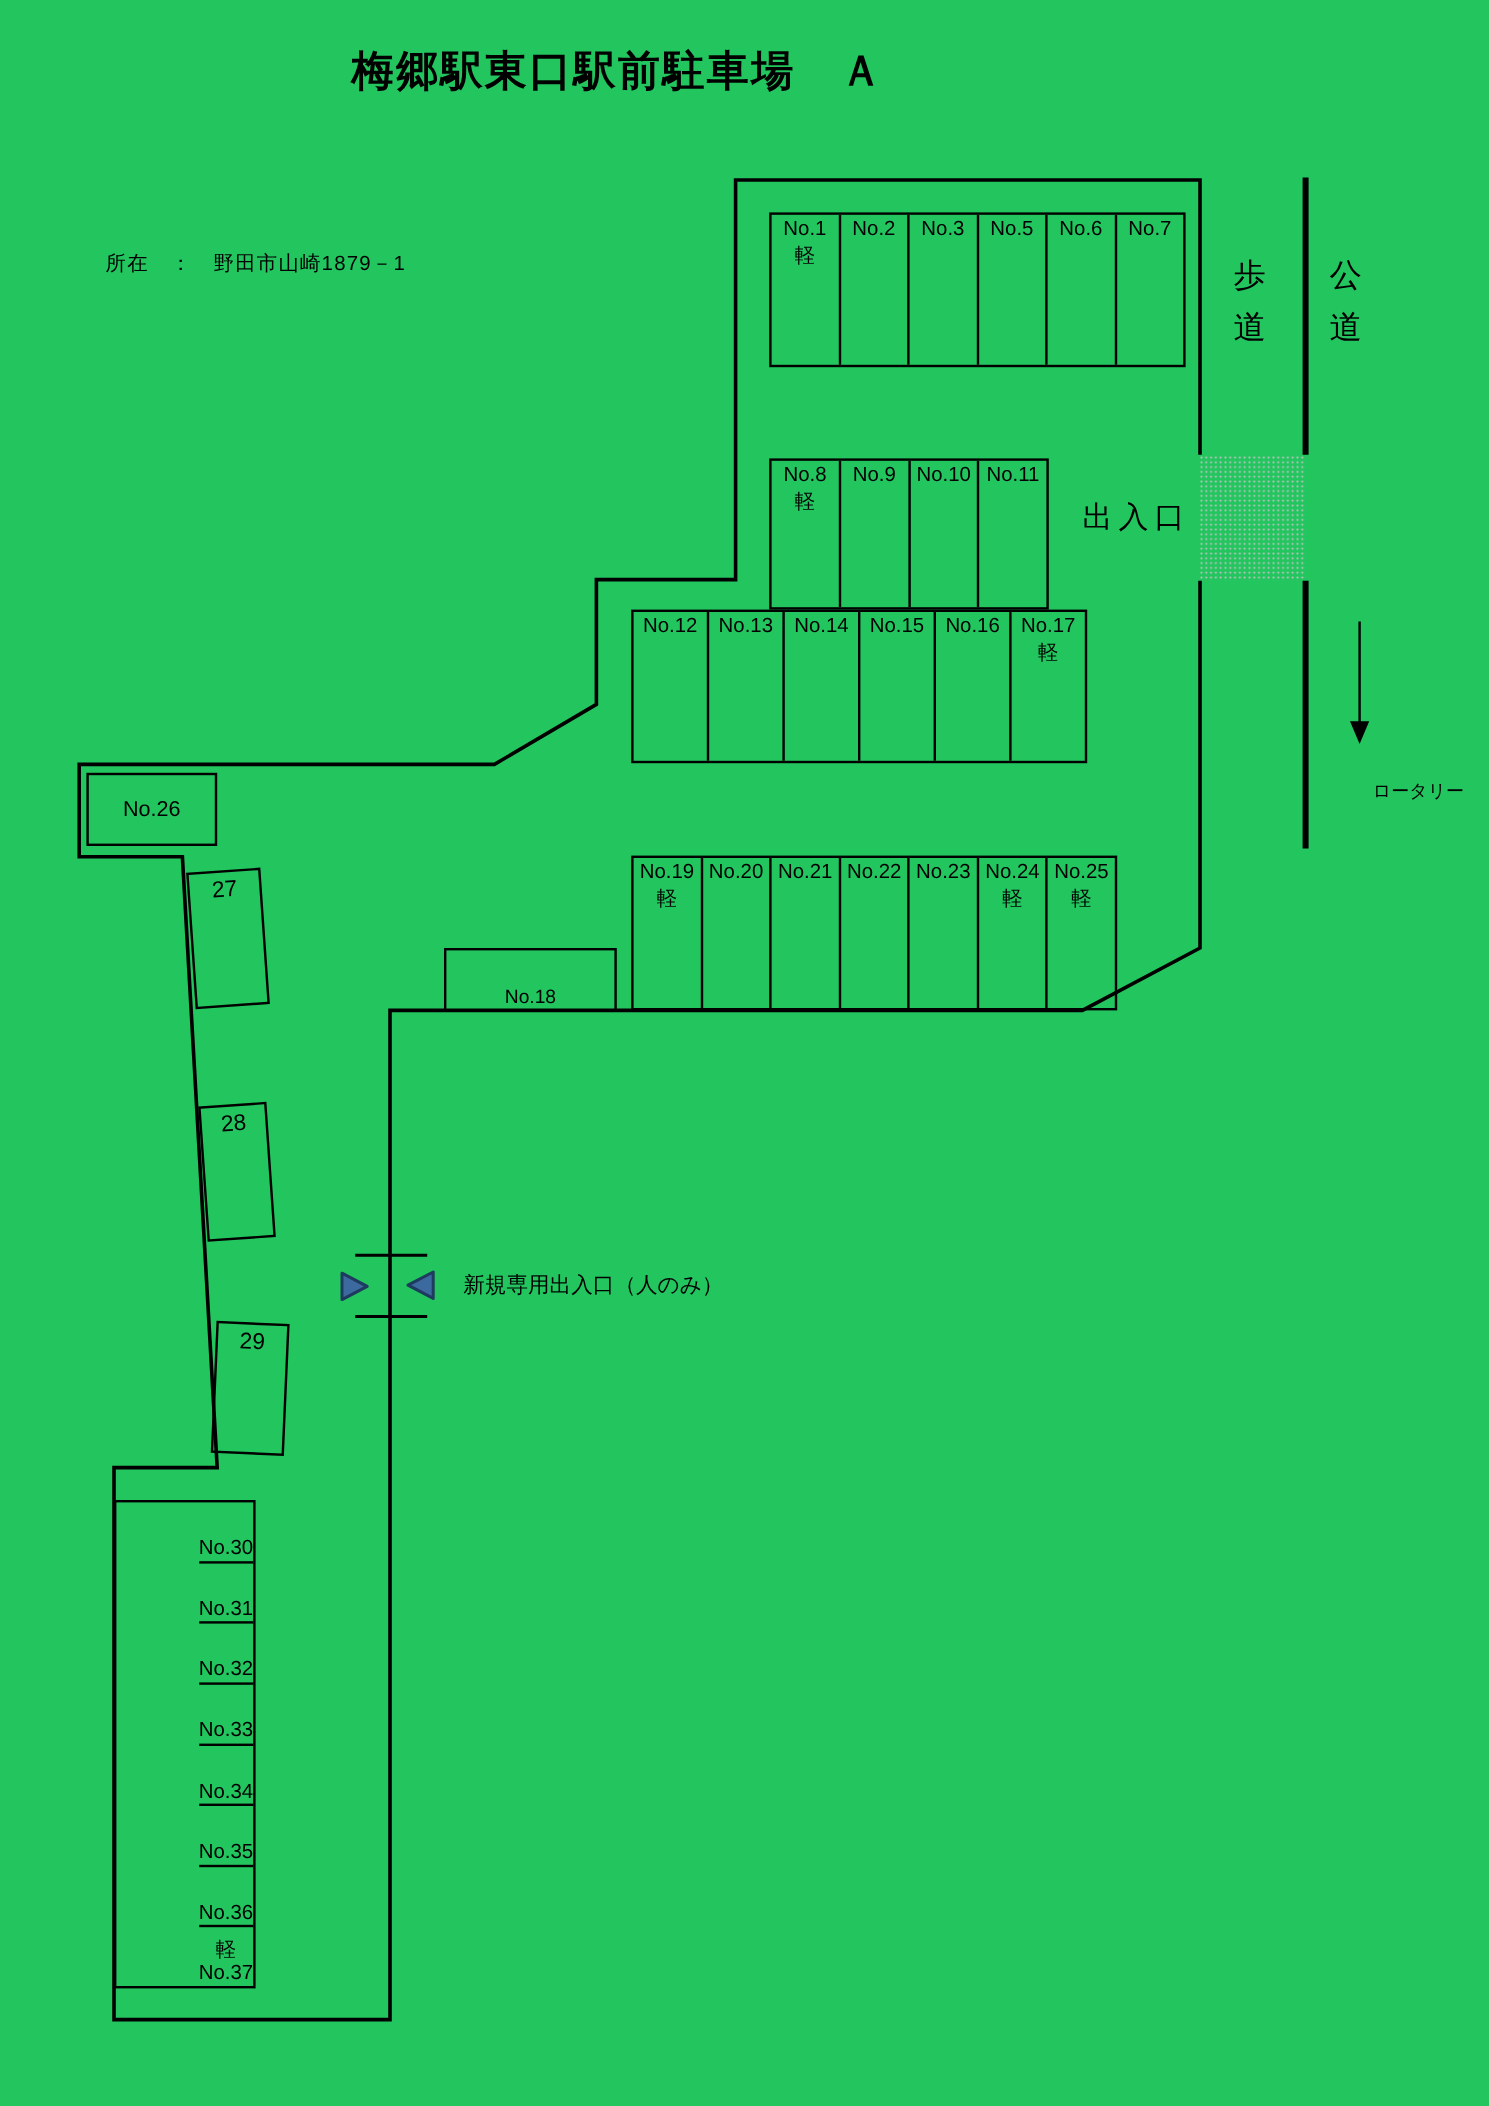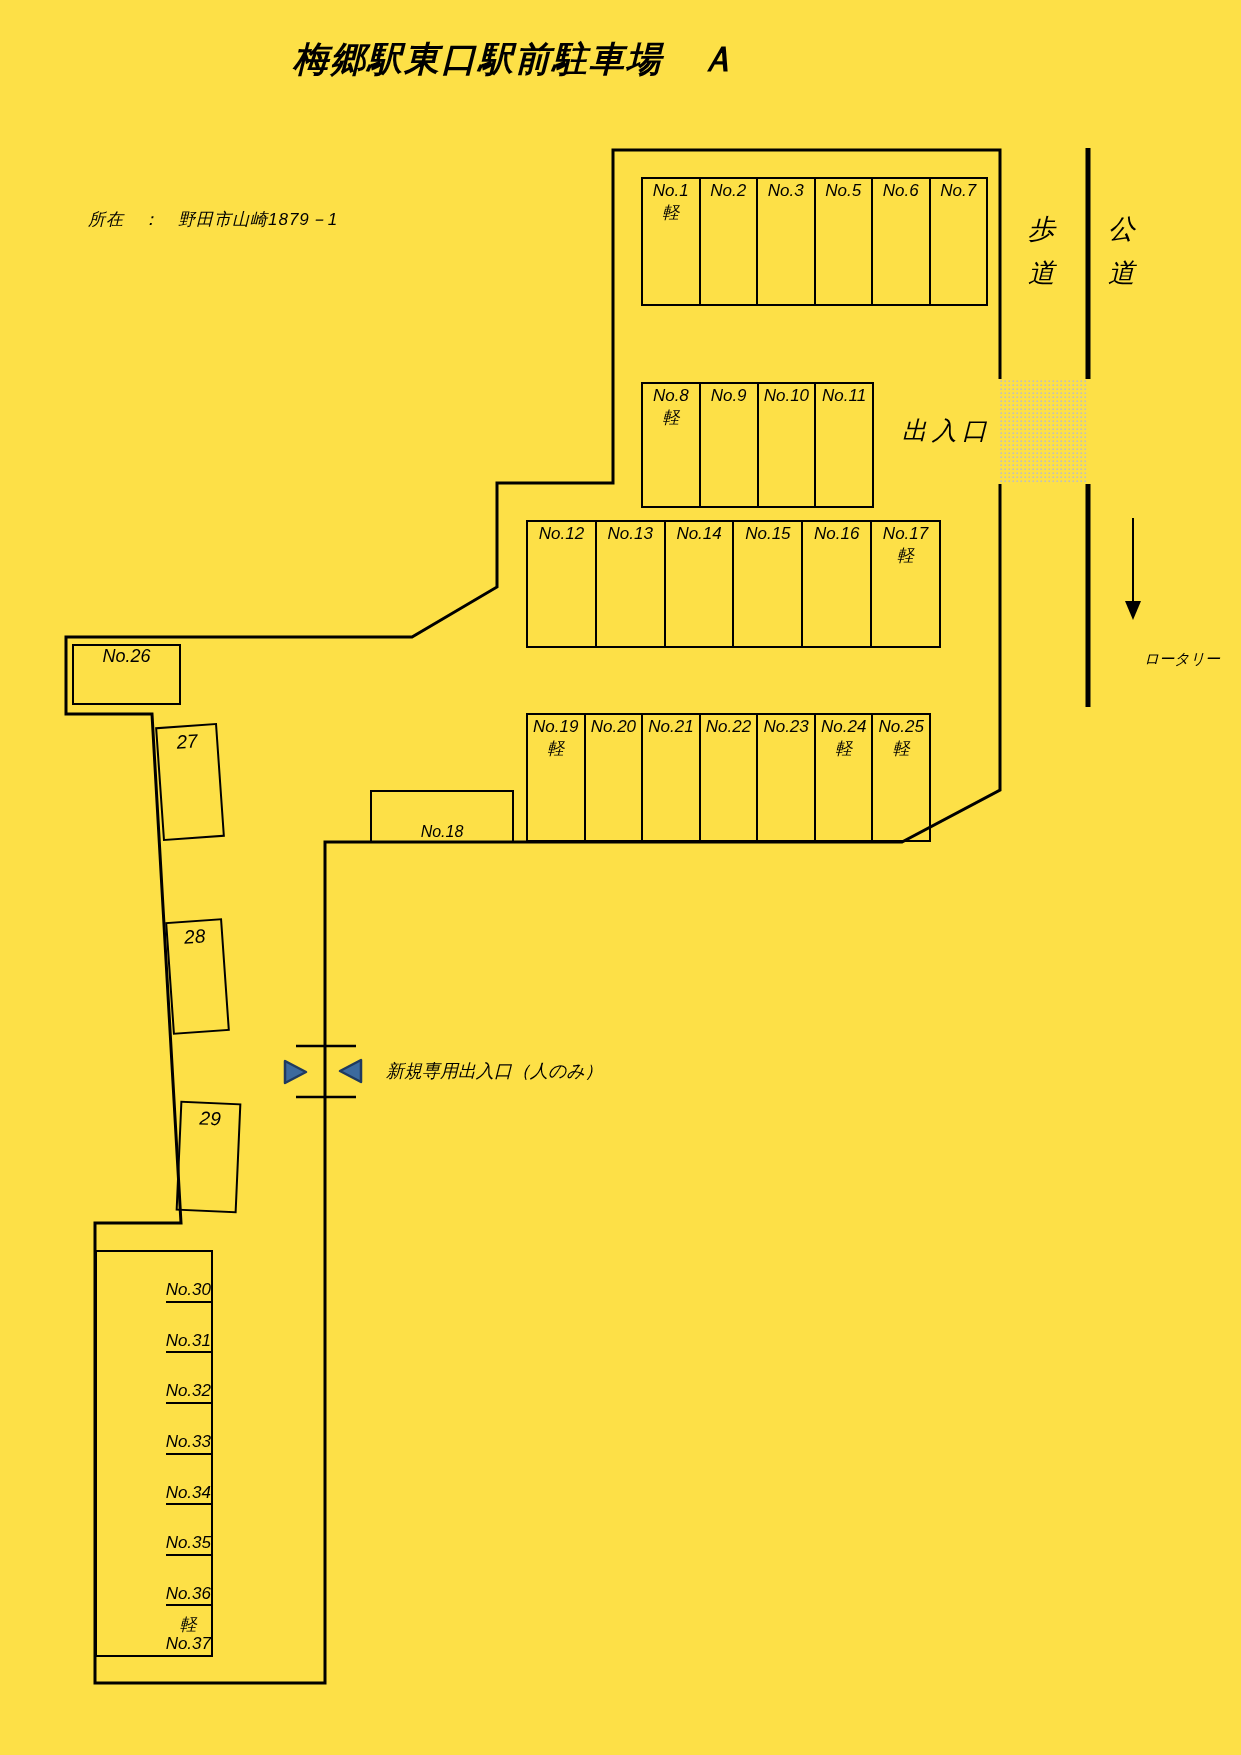--- a/index.html
+++ b/index.html
@@ -1,42 +1,42 @@
 <!DOCTYPE html>
 <html><head>
 <meta charset="utf-8">
 <style>
   html,body{margin:0;padding:0;background:#ffffff;}
-  #page{position:relative;width:1241px;height:1755px;background:#fde047;
-        font-family:"Liberation Sans",sans-serif;color:#000;overflow:hidden;font-style:italic;}
+  #page{position:relative;width:1241px;height:1755px;background:#22c55e;
+        font-family:"Liberation Sans",sans-serif;color:#000;overflow:hidden;}
   #lines{position:absolute;left:0;top:0;width:1241px;height:1755px;}
   .abs{position:absolute;}
   #title{left:215px;top:36px;width:600px;text-align:center;
          font-size:35px;font-weight:bold;letter-spacing:2px;white-space:nowrap;}
   #address{left:88px;top:184px;font-size:17px;letter-spacing:1px;white-space:nowrap;margin-top:24px;}
   .road-label{display:flex;flex-direction:column;gap:17px;font-size:27px;line-height:1;}
   #sidewalk-label{left:1028px;top:216px;}
   #publicroad-label{left:1108px;top:216px;}
   #entrance-label{left:902px;top:414px;font-size:25px;letter-spacing:5px;white-space:nowrap;}
   #rotary-label{left:1144px;top:650px;font-size:15px;white-space:nowrap;}
   #ped-label{left:386px;top:1059px;font-size:18px;white-space:nowrap;}
   .prow{position:absolute;display:flex;border:2.5px solid #000;box-sizing:border-box;}
   .cell{flex:1;border-left:2px solid #000;text-align:center;font-size:17px;
         line-height:1.3;padding-top:1px;overflow:hidden;}
   .cell:first-child{border-left:none;}
   .cell span{display:block;}
   #row1{left:641px;top:177px;width:347px;height:129px;}
   #row2{left:641px;top:382px;width:233px;height:126px;}
-  #row3{left:526px;top:520px;width:415px;height:128px;}
+  #row3{left:526px;top:508px;width:380px;height:128px;}
   #row4{left:526px;top:713px;width:405px;height:129px;}
   #no18{left:354px;top:790px;width:144px;height:53px;border:2.5px solid #000;
         box-sizing:border-box;display:flex;align-items:flex-end;justify-content:center;
         font-size:16px;line-height:1.2;margin-left:16px;}
   #no26{left:72px;top:644px;width:109px;height:61px;border:2px solid #000;
-        box-sizing:border-box;display:flex;justify-content:center;
+        box-sizing:border-box;display:flex;align-items:center;justify-content:center;
         font-size:18px;}
   .slant{position:absolute;border:2px solid #000;box-sizing:border-box;
          text-align:center;padding-top:4px;font-size:19px;background:transparent;}
   #s27{left:159px;top:725px;width:62px;height:114px;transform:rotate(-4deg);}
   #s28{left:169px;top:920px;width:57px;height:113px;transform:rotate(-4deg);}
   #s29{left:178px;top:1102px;width:61px;height:110px;transform:rotate(2.5deg);}
   #vcol{left:95px;top:1250px;width:118px;height:407px;border:2.5px solid #000;
         box-sizing:border-box;display:flex;flex-direction:column;position:absolute;align-items:flex-end;}
   .vcell{flex:1;border-top:2px solid #000;display:flex;flex-direction:column;
          justify-content:flex-end;align-items:center;font-size:17px;line-height:1.15;

